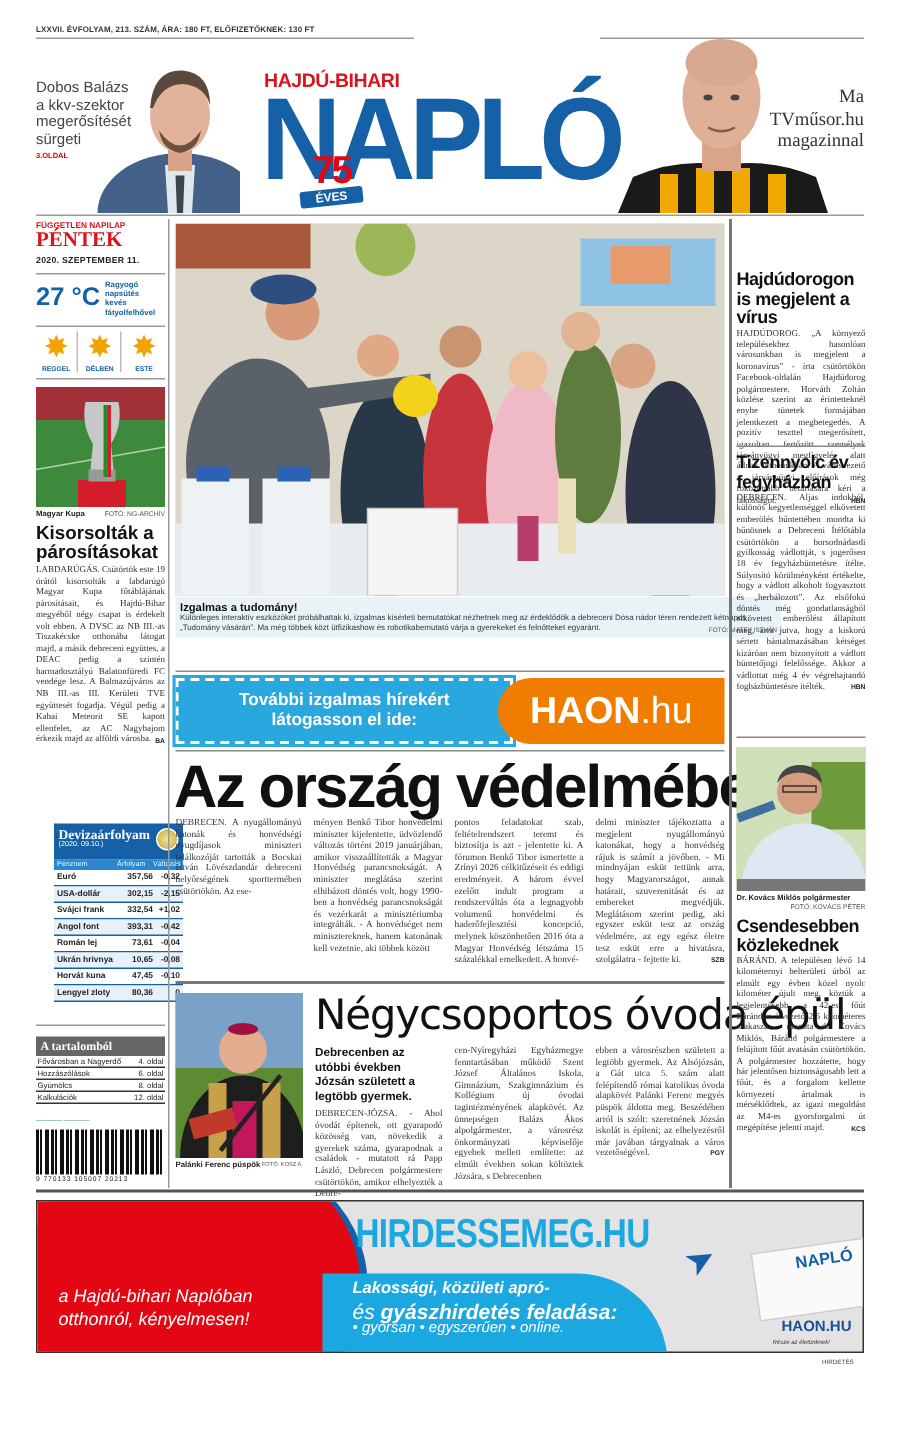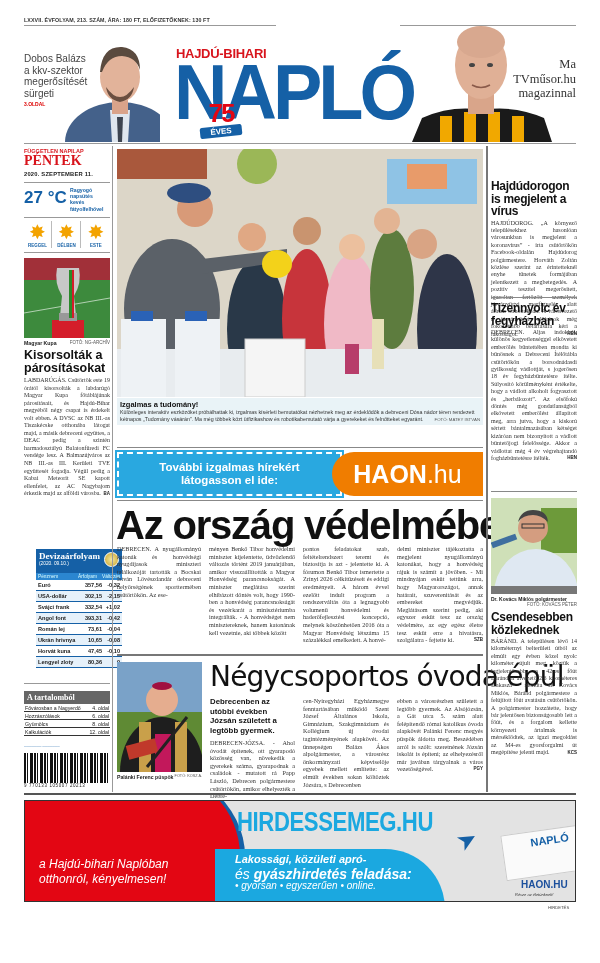--- a/index.html
+++ b/index.html
@@ -225,21 +225,21 @@
     <rect x="0" y="200" width="366" height="48" fill="#e8ecef"></rect>
     <rect x="4" y="170" width="45" height="78" fill="#eef2f5"></rect>
     <rect x="14" y="162" width="22" height="10" fill="#2a62b6"></rect>
     <rect x="58" y="170" width="45" height="78" fill="#eef2f5"></rect>
     <rect x="68" y="162" width="22" height="10" fill="#2a62b6"></rect>
     <rect x="128" y="190" width="60" height="58" fill="#f5f5f5" stroke="#ccc"></rect>
     <rect x="228" y="195" width="14" height="30" fill="#b73d6a"></rect>
     <rect x="255" y="170" width="12" height="50" fill="#e7e0b8"></rect>
   </svg>
 </div>
-<div class="abs" style="left:117px;top:398px;width:366px;background:#e9f3f7;padding:2px 3px 3px">
+<div class="abs" style="left:117px;top:398px;width:404px;background:#e9f3f7;padding:2px 3px 3px">
   <div style="font-size:7.5px;font-weight:bold;color:#111">Izgalmas a tudomány!</div>
   <div style="font-size:5.3px;line-height:6.8px;color:#333">Különleges interaktív eszközöket próbálhattak ki, izgalmas kísérleti bemutatókat nézhetnek meg az érdeklődők a debreceni Dósa nádor téren rendezett kétnapos „Tudomány vásárán”. Ma még többek közt ütfizikashow és robotikabemutató várja a gyerekeket és felnőtteket egyaránt.</div>
   <div style="font-size:4.3px;color:#555;text-align:right;margin-top:-6px">FOTÓ: MATEY ISTVÁN</div>
 </div>
 <div class="hr" style="left:117px;top:447px;width:366px"></div>
 
 <div class="abs" style="left:117px;top:452px;width:366px;height:44px;">
   <div style="position:absolute;left:0;top:0;width:225px;height:44px;background:#29a8e0;border:2px dashed #fff;outline:2px solid #29a8e0;display:flex;flex-direction:column;align-items:center;justify-content:center">
     <div style="color:#fff;font-weight:bold;font-size:11.5px;line-height:13px">További izgalmas hírekért</div>
     <div style="color:#fff;font-weight:bold;font-size:11.5px;line-height:13px">látogasson el ide:</div>

